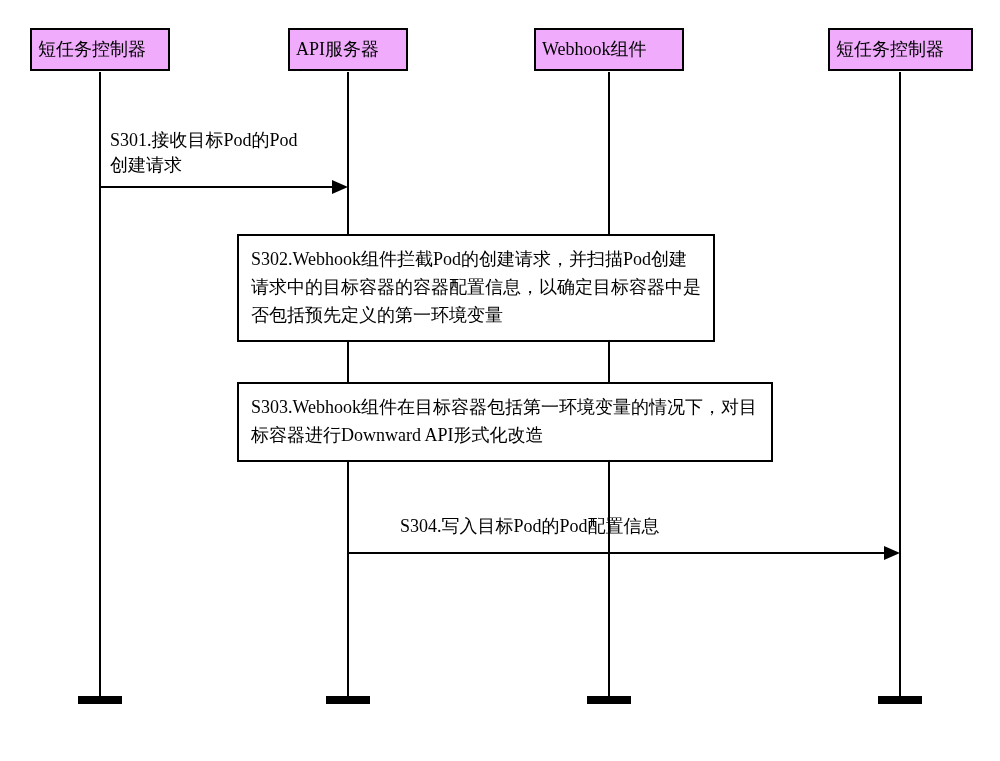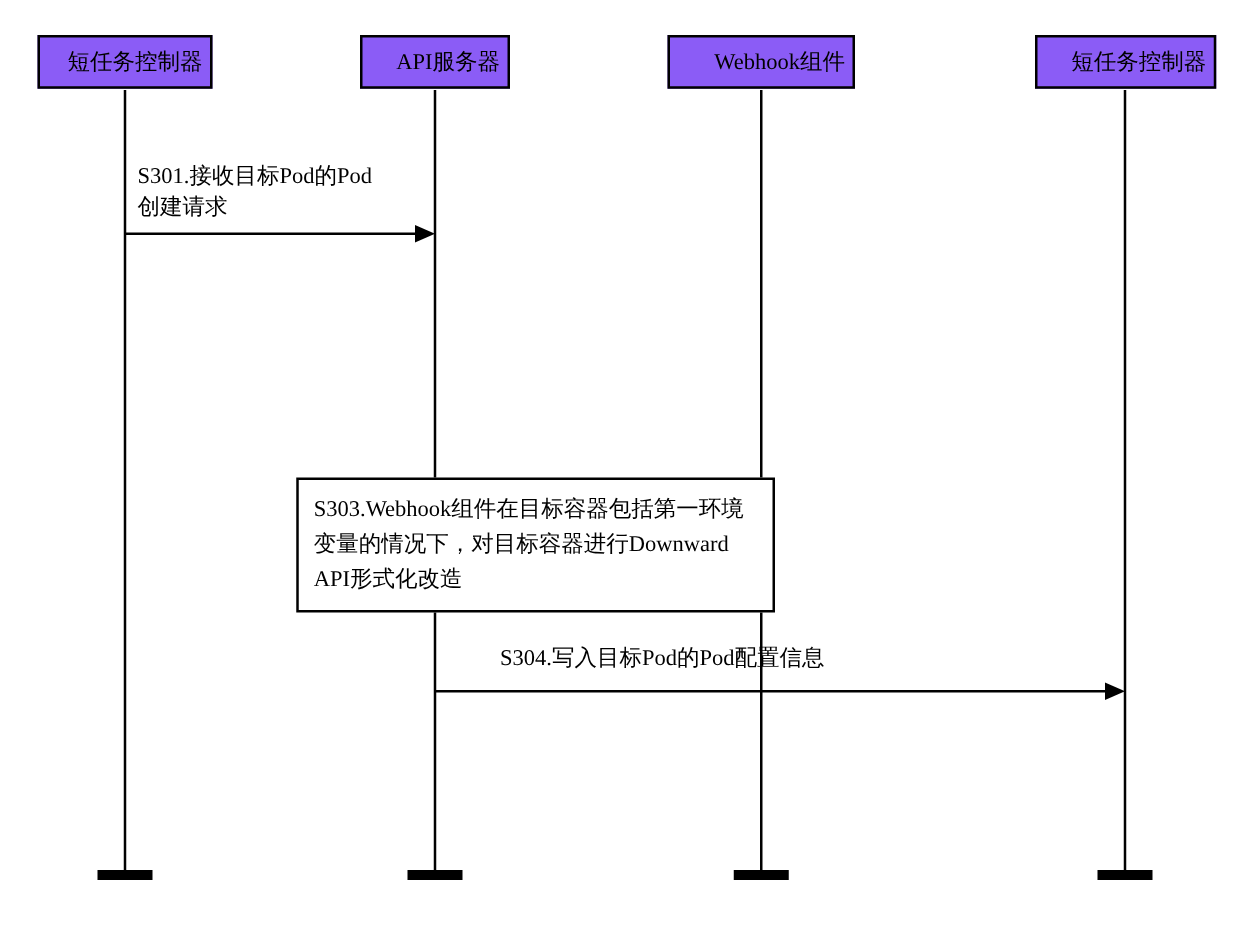--- a/index.html
+++ b/index.html
@@ -13,22 +13,22 @@
   }
   .canvas {
     position: relative;
     width: 1000px;
     height: 761px;
     background: #fff;
   }
   .actor-box {
     position: absolute;
     border: 2px solid #000;
-    background: #8b5cf6;
-    text-align: right;
+    background: #f0abfc;
+    text-align: left;
     padding: 8px 6px;
     line-height: 1.3;
   }
   .lifeline {
     position: absolute;
     width: 2px;
     background: #000;
   }
   .foot {
     position: absolute;
@@ -83,22 +83,25 @@
   <div class="lifeline" style="left:99px;  top:72px; height:624px;"></div>
   <div class="lifeline" style="left:347px; top:72px; height:624px;"></div>
   <div class="lifeline" style="left:608px; top:72px; height:624px;"></div>
   <div class="lifeline" style="left:899px; top:72px; height:624px;"></div>
 
   <div class="arrow-label" style="left:110px; top:128px; width:240px; white-space:pre-line;">S301.接收目标Pod的Pod
 创建请求</div>
   <div class="arrow-line" style="left:100px; top:186px; width:232px;"></div>
   <div class="arrow-head-right" style="left:332px; top:180px;"></div>
 
+  <div class="step-box" style="left:237px; top:234px; width:478px;">
+    <span>S302.Webhook组件拦截Pod的创建请求，并扫描Pod创建请求中的目标容器的容器配置信息，以确定目标容器中是否包括预先定义的第一环境变量</span>
+  </div>
 
-  <div class="step-box" style="left:237px; top:382px; width:383px;">
+  <div class="step-box" style="left:237px; top:382px; width:536px;">
     <span>S303.Webhook组件在目标容器包括第一环境变量的情况下，对目标容器进行Downward API形式化改造</span>
   </div>
 
   <div class="arrow-label" style="left:400px; top:514px; width:440px;">S304.写入目标Pod的Pod配置信息</div>
   <div class="arrow-line" style="left:348px; top:552px; width:536px;"></div>
   <div class="arrow-head-right" style="left:884px; top:546px;"></div>
 
   <div class="foot" style="left:78px;  top:696px; width:44px;"></div>
   <div class="foot" style="left:326px; top:696px; width:44px;"></div>
   <div class="foot" style="left:587px; top:696px; width:44px;"></div>

